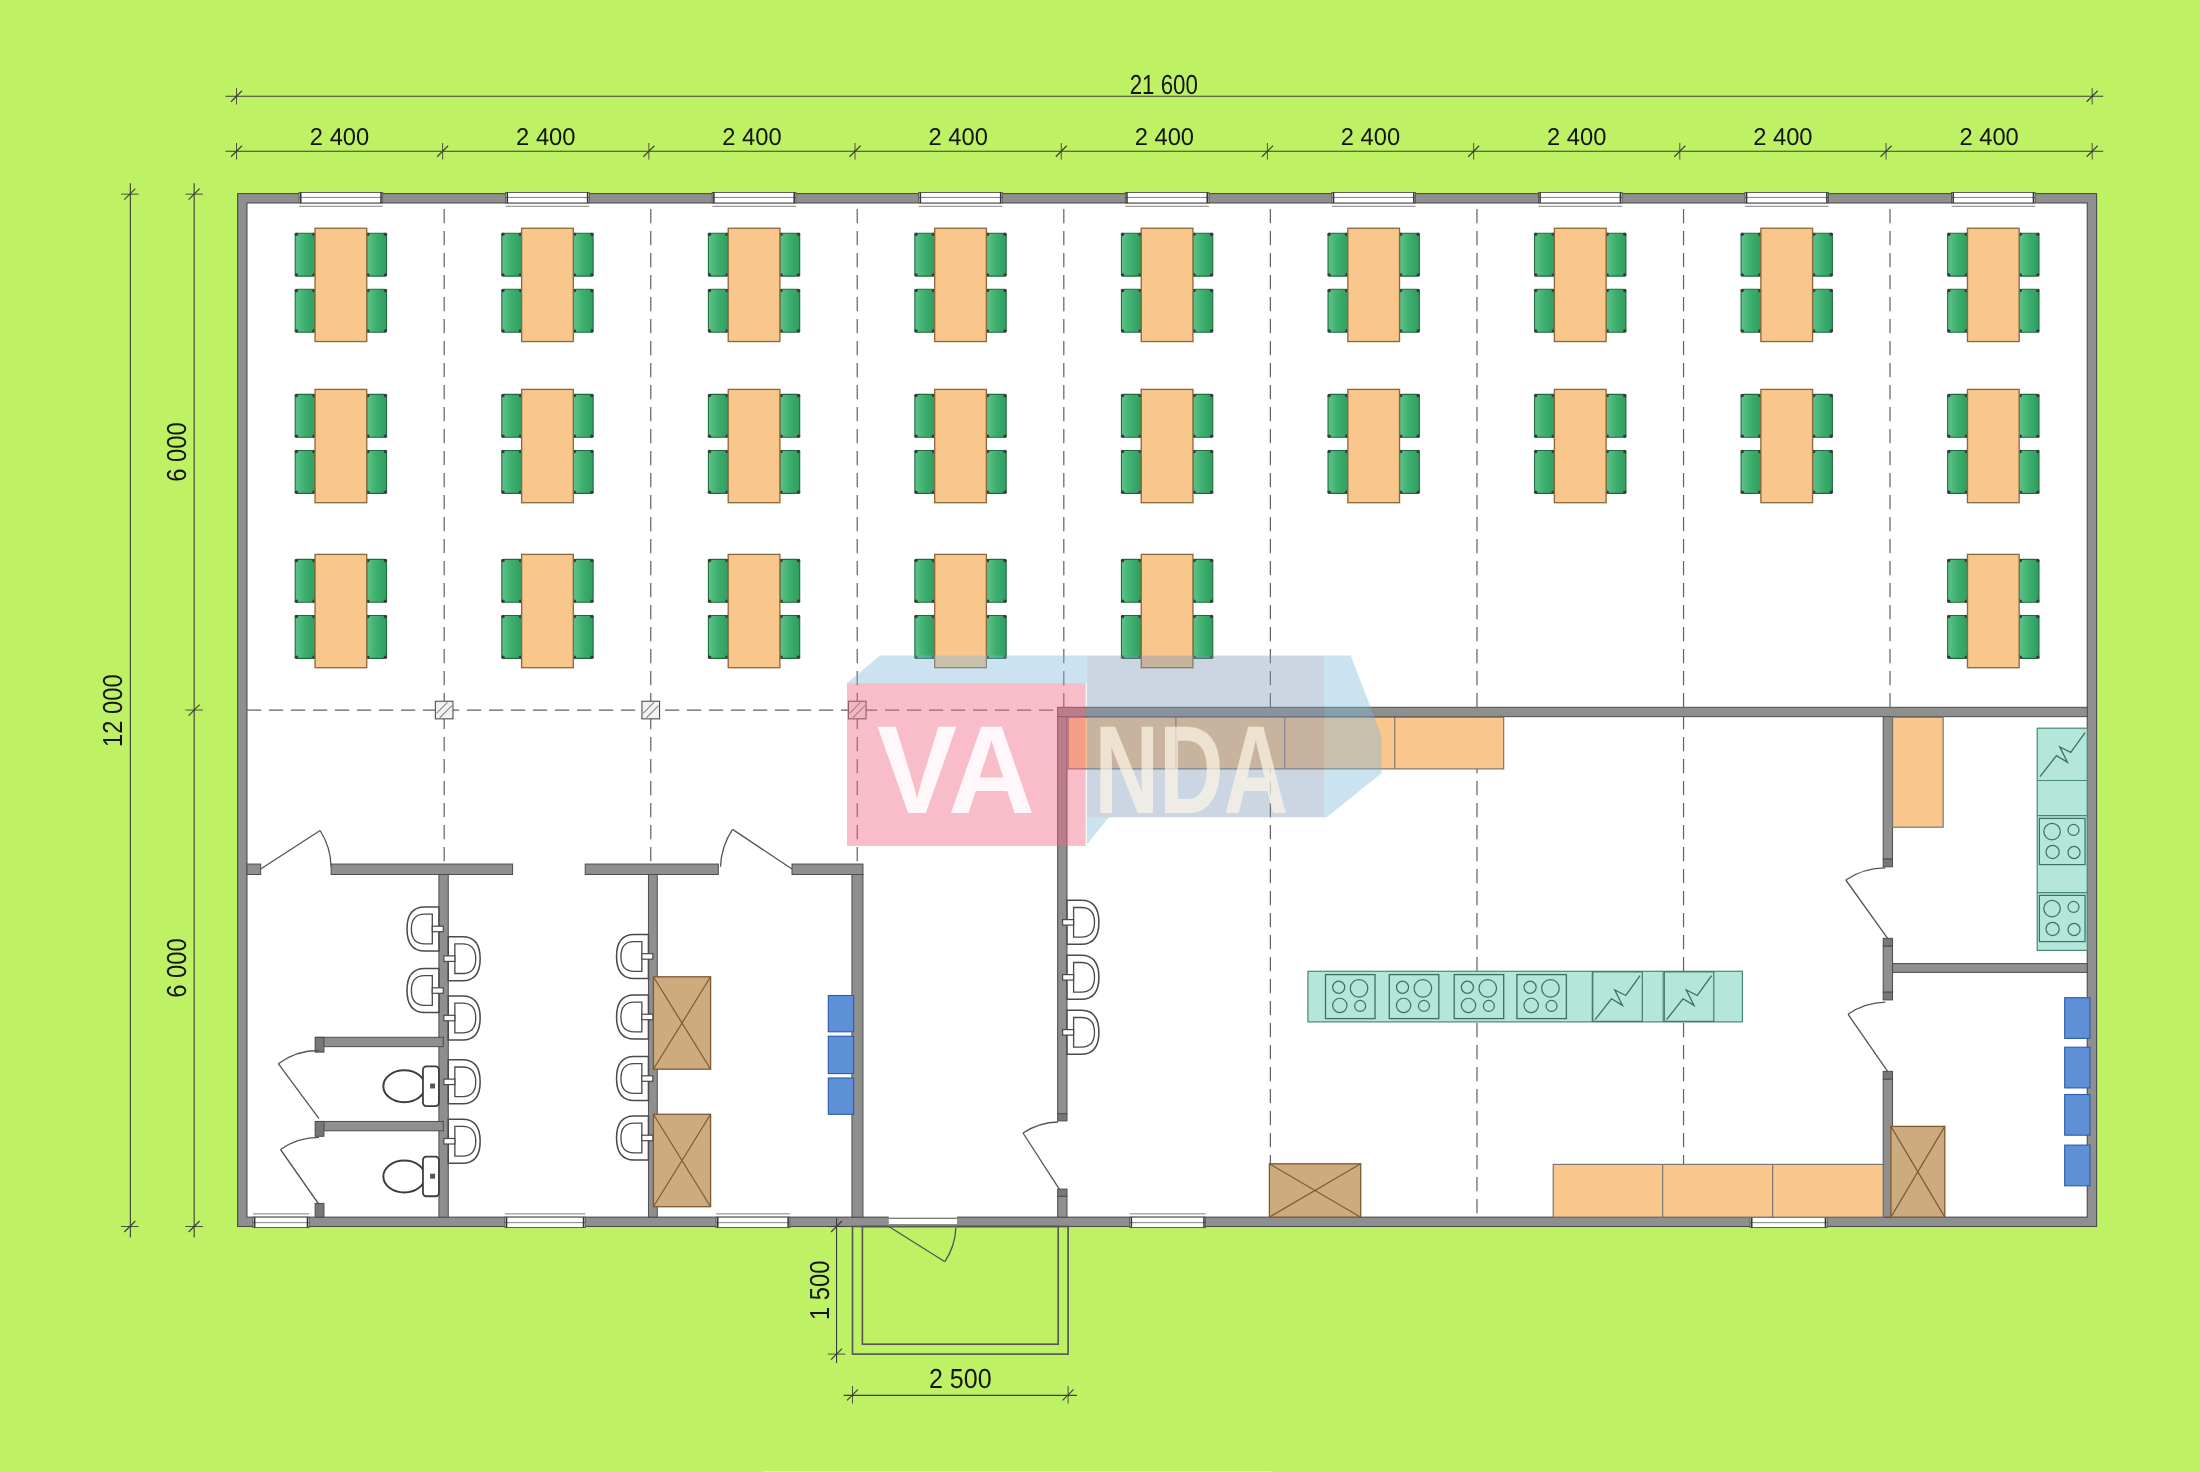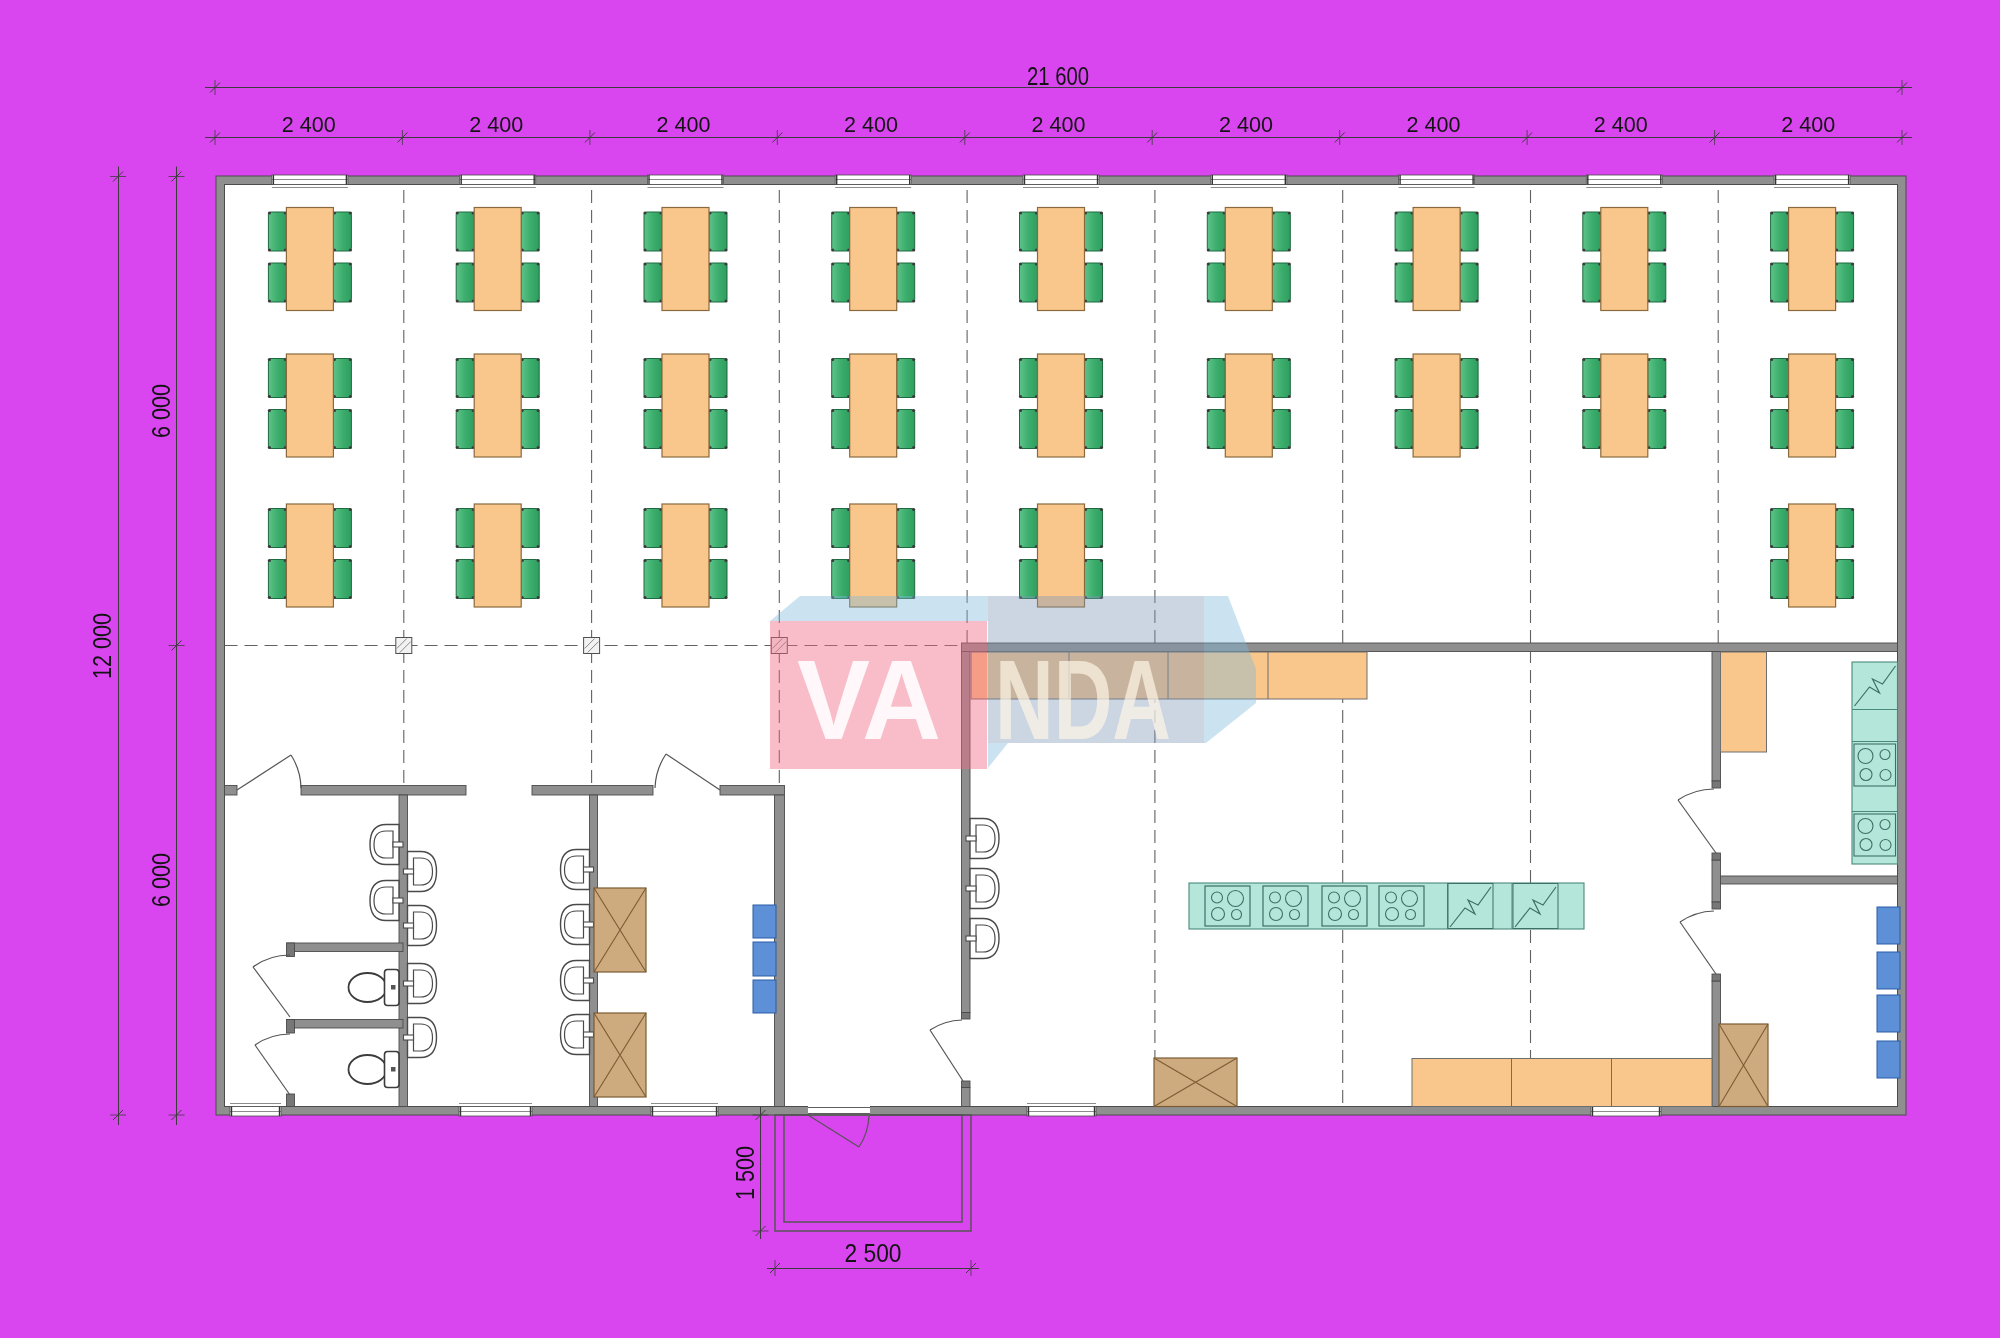--- a/index.html
+++ b/index.html
@@ -1,16 +1,16 @@
 <!DOCTYPE html>
 <html><head>
 <meta charset="utf-8">
 <style>
   html,body{margin:0;padding:0;background:#ffffff;}
-  .page{width:2000px;height:1338px;position:relative;background:#d946ef;overflow:hidden;}
+  .page{width:2000px;height:1338px;position:relative;background:#bef264;overflow:hidden;}
   svg{position:absolute;left:0;top:0;}
   text{font-family:"Liberation Sans", sans-serif;fill:#141414;}
 </style>
 </head>
 <body>
 <div class="page">
 <svg width="2000" height="1338" viewBox="0 0 2000 1338">
 <defs>
   <linearGradient id="gchair" x1="0" y1="0" x2="1" y2="0">
     <stop offset="0" stop-color="#5ec389"></stop>

